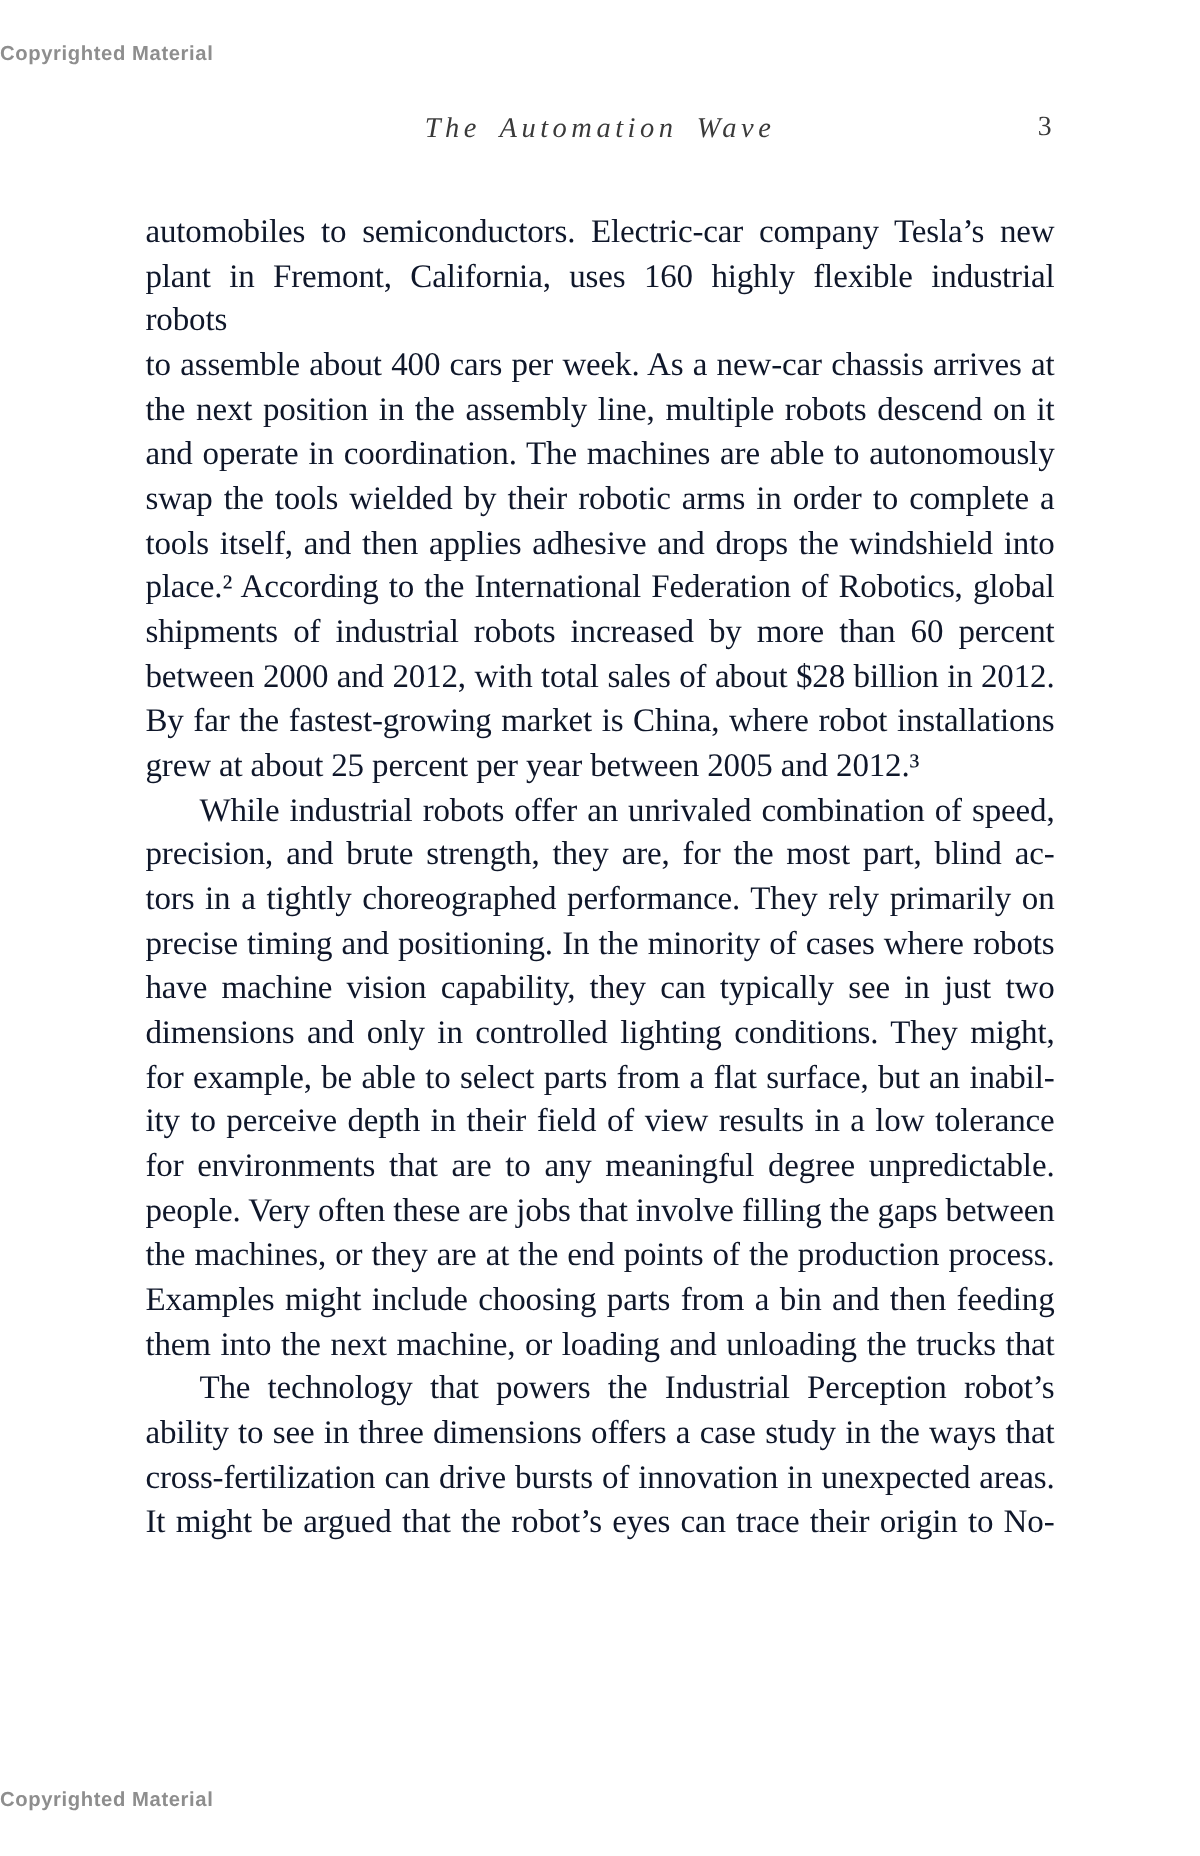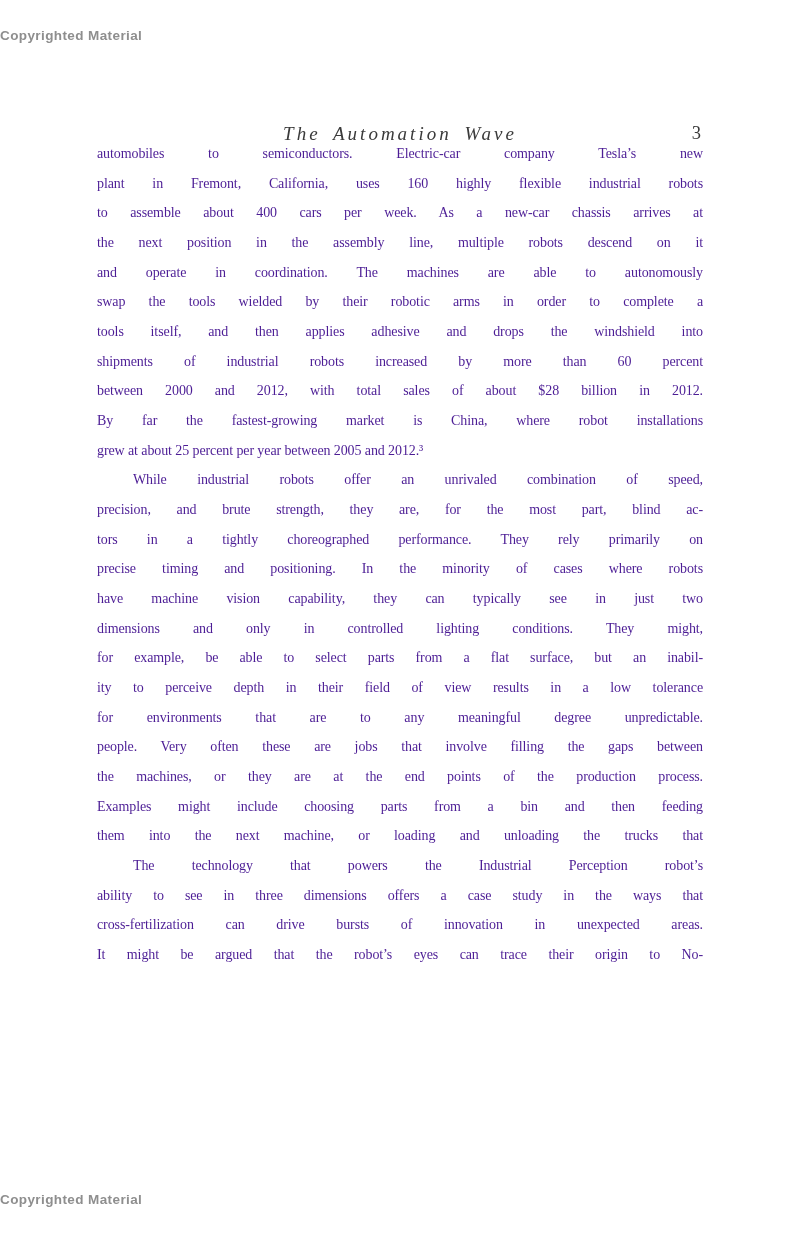--- a/index.html
+++ b/index.html
@@ -28,21 +28,20 @@
   }
   .notice-top { top: 28px; }
   .notice-bottom { top: 1192px; }
 
   .running-header {
     position: absolute;
     top: 75px;
     left: 97px;
     width: 606px;
     height: 26px;
-    margin-top: 48px;
   }
   .chapter-title {
     position: absolute;
     left: 0;
     right: 0;
     text-align: center;
     font-style: italic;
     font-size: 19px;
     letter-spacing: 3px;
     word-spacing: 5px;
@@ -54,23 +53,23 @@
     top: 0;
     font-size: 18.5px;
     color: #3a3a3a;
   }
 
   .body-text {
     position: absolute;
     top: 139px;
     left: 97px;
     width: 606px;
-    font-size: 14px;
+    font-size: 22px;
     line-height: 29.67px;
-    color: #4c1d95;
+    color: #0f172a;
     letter-spacing: -0.1px;
   }
   .line {
     text-align: justify;
     text-align-last: justify;
     white-space: normal;
   }
   .line.last {
     text-align-last: left;
   }
@@ -91,20 +90,21 @@
   </div>
 
   <div class="body-text">
       <div class="line">automobiles to semiconductors. Electric-car company Tesla’s new</div>
       <div class="line">plant in Fremont, California, uses 160 highly flexible industrial robots</div>
       <div class="line">to assemble about 400 cars per week. As a new-car chassis arrives at</div>
       <div class="line">the next position in the assembly line, multiple robots descend on it</div>
       <div class="line">and operate in coordination. The machines are able to autonomously</div>
       <div class="line">swap the tools wielded by their robotic arms in order to complete a</div>
       <div class="line">tools itself, and then applies adhesive and drops the windshield into</div>
+      <div class="line">place.² According to the International Federation of Robotics, global</div>
       <div class="line">shipments of industrial robots increased by more than 60 percent</div>
       <div class="line">between 2000 and 2012, with total sales of about $28 billion in 2012.</div>
       <div class="line">By far the fastest-growing market is China, where robot installations</div>
       <div class="line last">grew at about 25 percent per year between 2005 and 2012.³</div>
       <div class="line indent">While industrial robots offer an unrivaled combination of speed,</div>
       <div class="line">precision, and brute strength, they are, for the most part, blind ac-</div>
       <div class="line">tors in a tightly choreographed performance. They rely primarily on</div>
       <div class="line">precise timing and positioning. In the minority of cases where robots</div>
       <div class="line">have machine vision capability, they can typically see in just two</div>
       <div class="line">dimensions and only in controlled lighting conditions. They might,</div>

